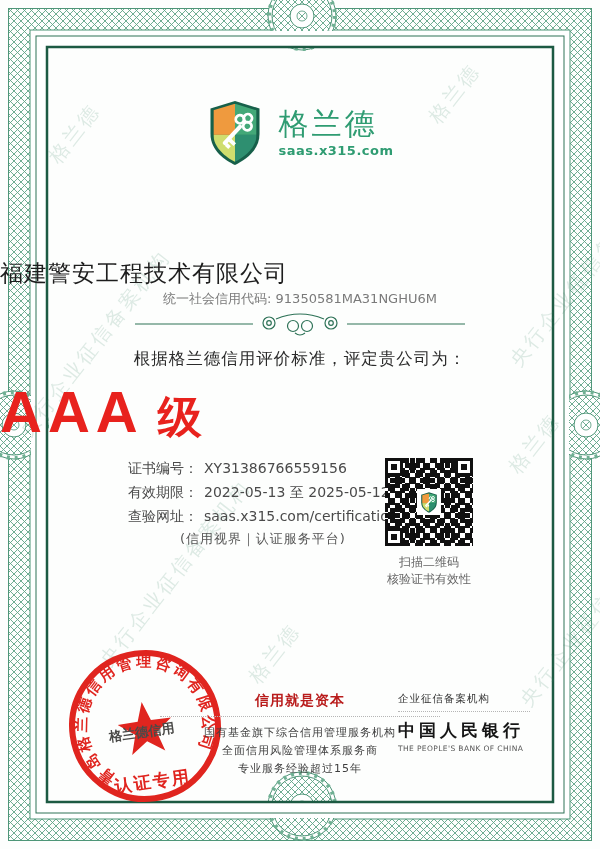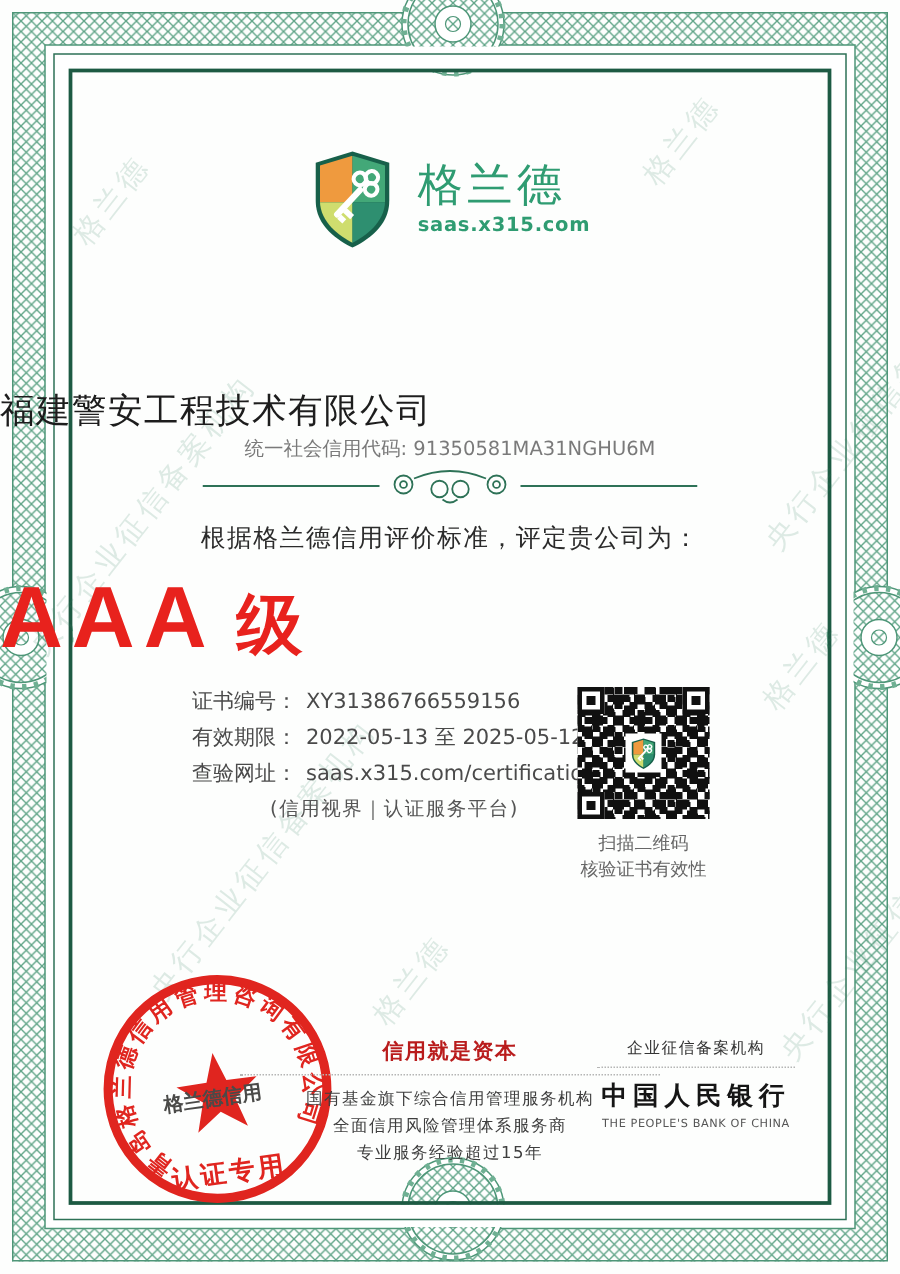--- a/index.html
+++ b/index.html
@@ -49,21 +49,21 @@
   .qr-center{position:absolute;left:50%;top:50%;transform:translate(-50%,-50%);
              width:24px;height:26px;background:#fff;display:flex;align-items:center;justify-content:center;}
   .qr-caption{margin-top:8px;font-size:12px;color:#666;line-height:17px;}
   
   .seal{position:absolute;left:64px;top:645px;width:162px;height:162px;transform:rotate(-8deg);}
   
   .footer-center{position:absolute;left:160px;top:692px;width:280px;text-align:center;}
   .slogan{font-size:14px;font-weight:bold;color:#b91c1c;letter-spacing:1px;padding-bottom:6px;
           border-bottom:1.5px dotted #b5b5b5;}
   .f-lines{margin-top:7px;font-size:11px;color:#3e3e3e;line-height:18px;letter-spacing:1px;}
-  .footer-right{position:absolute;left:398px;top:692px;width:132px;text-align:center;}
+  .footer-right{position:absolute;left:398px;top:692px;width:132px;text-align:left;}
   .fr-heading{font-size:10.5px;color:#333;letter-spacing:1px;padding-bottom:5px;
               border-bottom:1.5px dotted #b5b5b5;}
   .bank-cn{margin-top:7px;font-size:17px;font-weight:bold;color:#151515;letter-spacing:4px;
            font-family:"DejaVu Serif","Liberation Serif",serif;}
   .bank-en{margin-top:2px;font-size:7.5px;color:#555;letter-spacing:0.4px;}
 </style>
 </head>
 <body>
 
 <div class="cert">

